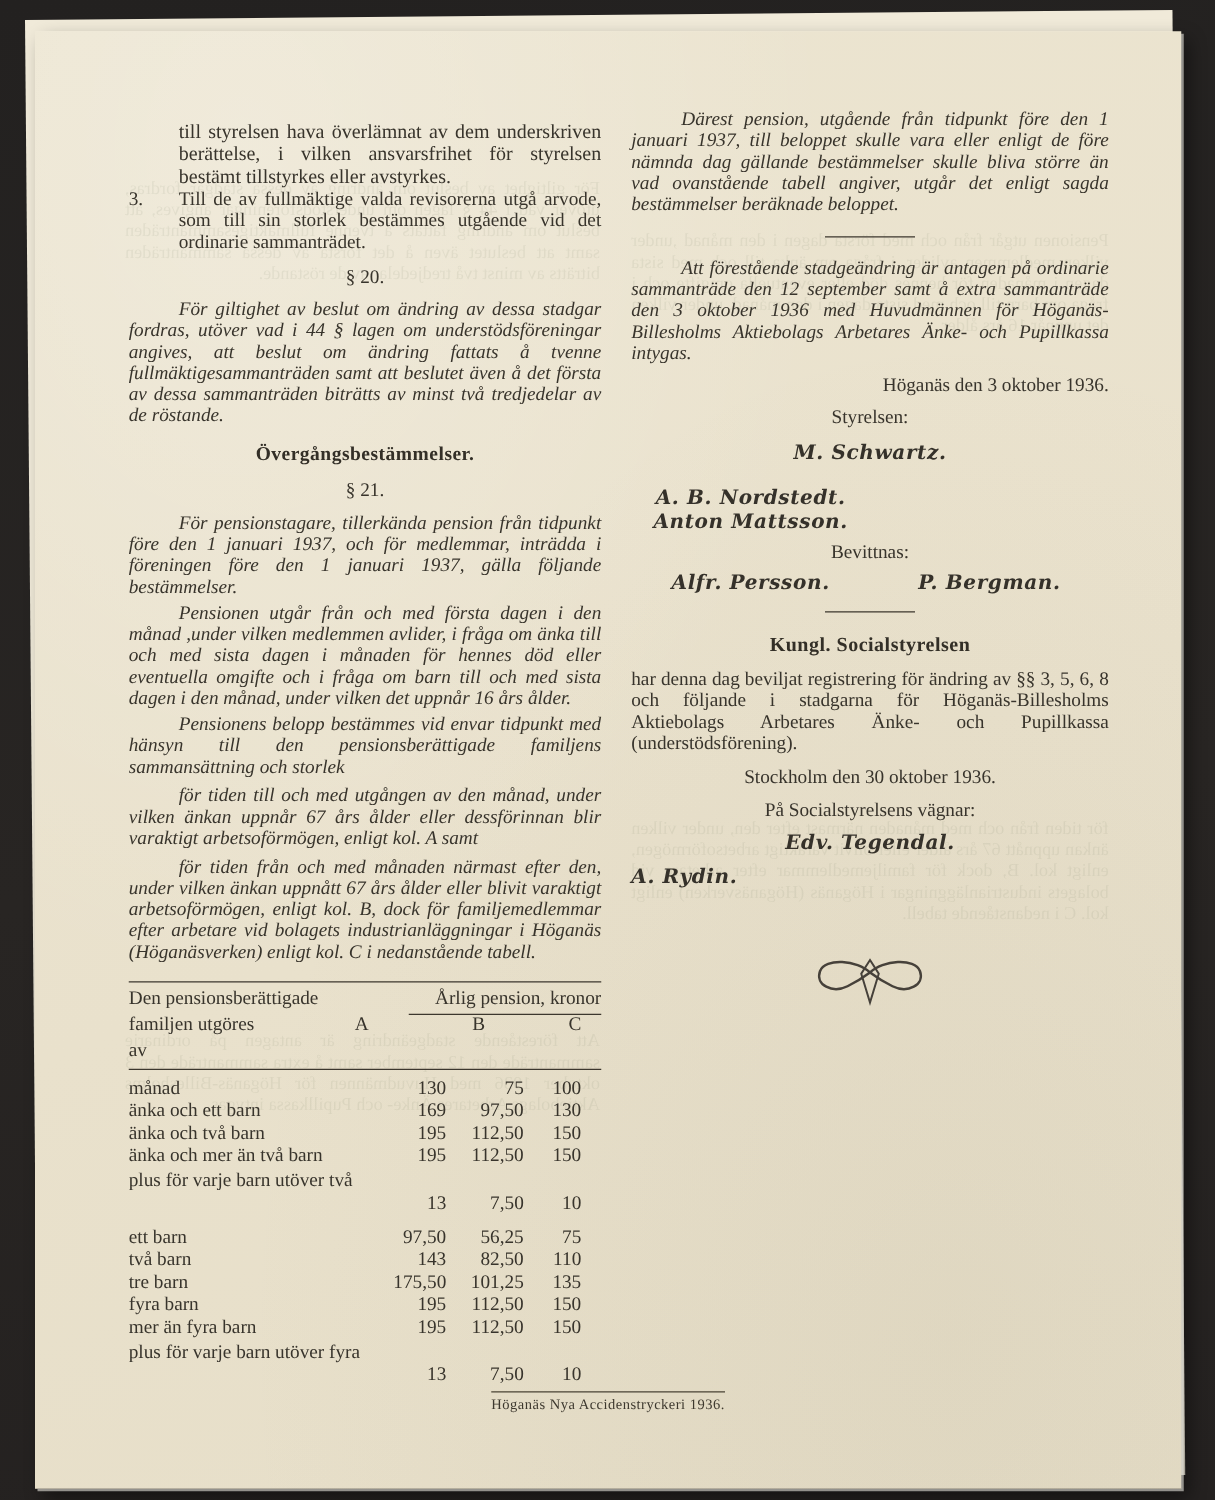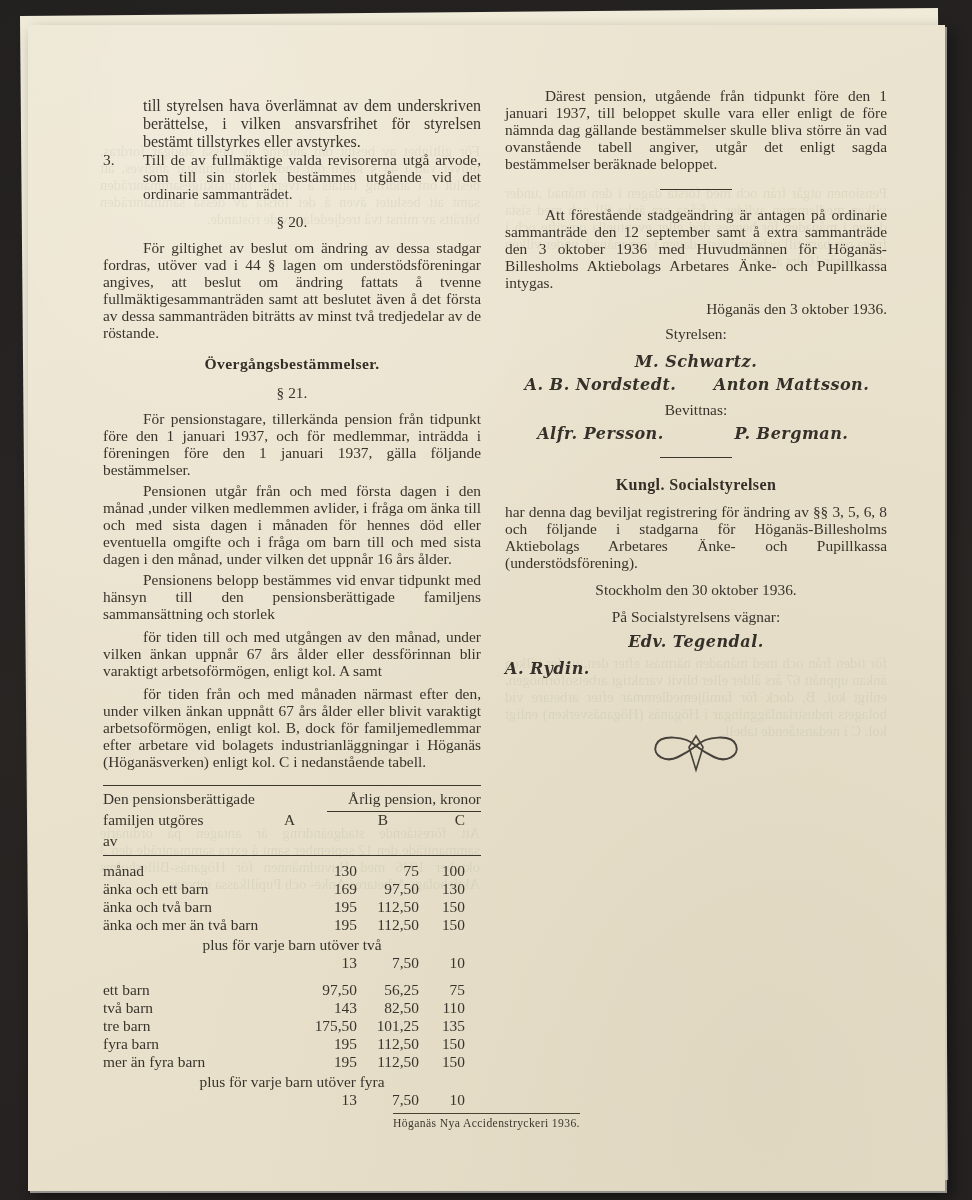--- a/index.html
+++ b/index.html
@@ -25,21 +25,21 @@
   .ghost{
     position:absolute;opacity:0.085;color:#5e6b4e;filter:blur(0.6px);
     transform:scaleX(-1);text-align:justify;font-size:14.6px;line-height:17px;
     pointer-events:none;user-select:none;
   }
   
   .col-left{position:absolute;left:75px;top:72px;width:378px;}
   .col-right{position:absolute;left:477px;top:62px;width:382px;}
   .para{margin:0;text-align:justify;font-size:15.4px;line-height:17px;color:#38342c;}
   .para + .para{margin-top:4px;}
-  .ind{text-indent:40px;}
+  .ind{text-indent:40px;font-style:italic;}
   .list-row{display:flex;font-size:15.4px;line-height:17px;}
   .list-num{width:40px;flex:0 0 40px;}
   .list-text{flex:1;text-align:justify;}
   .hang{margin-left:40px;}
   .h-center{
     text-align:center;font-weight:bold;font-size:15.6px;letter-spacing:0.4px;
     color:#332f27;margin:0;
   }
   .sec-mark{text-align:center;font-size:15.4px;margin:0;}
   .center-line{text-align:center;font-size:15.4px;margin:0;}
@@ -60,21 +60,21 @@
   .tbl-head .sub-rule{
     position:absolute;left:224px;right:0;top:25px;border-top:1.2px solid #3c372e;
   }
   .abc-row{display:grid;grid-template-columns:1fr 60px 62px 62px;line-height:21px;gap:31px;}
   .abc-row .t-num{text-align:right;}
   .abc-row .t-c{padding-right:16px;}
   .tbl-body{padding-top:6px;}
   .tbl-row{display:grid;grid-template-columns:1fr 60px 62px 62px;line-height:18px;}
   .tbl-row .t-num{text-align:right;}
   .tbl-row .t-c{padding-right:16px;}
-  .tbl-span{text-align:center;line-height:18px;padding-top:2px;}
+  .tbl-span{text-align:left;line-height:18px;padding-top:2px;}
   .gap-top{margin-top:9px;}
   
   .flourish-wrap{text-align:center;margin-top:52px;}
   .flourish-wrap svg{display:inline-block;}
   
   .imprint{position:absolute;left:0;right:0;top:1076px;text-align:center;}
   .imprint span{
     display:inline-block;border-top:1px solid #49born;border-top:1px solid #494334;
     padding-top:3px;font-size:11.6px;letter-spacing:0.4px;color:#3d382e;margin-top:12px;
   }
@@ -208,21 +208,21 @@
     <p class="para ind">Därest pension, utgående från tidpunkt före den 1 januari 1937, till beloppet skulle vara eller enligt de före nämnda dag gällande bestämmelser skulle bliva större än vad ovanstående tabell angiver, utgår det enligt sagda bestämmelser beräknade beloppet.</p>
 
     <hr class="short-rule" style="margin-top:17px;margin-bottom:16px;">
 
     <p class="para ind">Att förestående stadgeändring är antagen på ordinarie sammanträde den 12 september samt å extra sammanträde den 3 oktober 1936 med Huvudmännen för Höganäs-Billesholms Aktiebolags Arbetares Änke- och Pupillkassa intygas.</p>
 
     <p class="center-line" style="margin-top:9px;text-align:right;">Höganäs den 3 oktober 1936.</p>
     <p class="center-line" style="margin-top:7px;">Styrelsen:</p>
 
     <p class="sig sig-center" style="margin-top:9px;">M. Schwartz.</p>
-    <div class="sig sig-row" style="margin-top:4px;">
+    <div class="sig sig-row" style="margin-top:17px;flex-direction:column;">
       <span>A. B. Nordstedt.</span>
       <span>Anton Mattsson.</span>
     </div>
 
     <p class="center-line" style="margin-top:7px;">Bevittnas:</p>
     <div class="sig sig-row" style="margin-top:5px;">
       <span>Alfr. Persson.</span>
       <span>P. Bergman.</span>
     </div>
 

